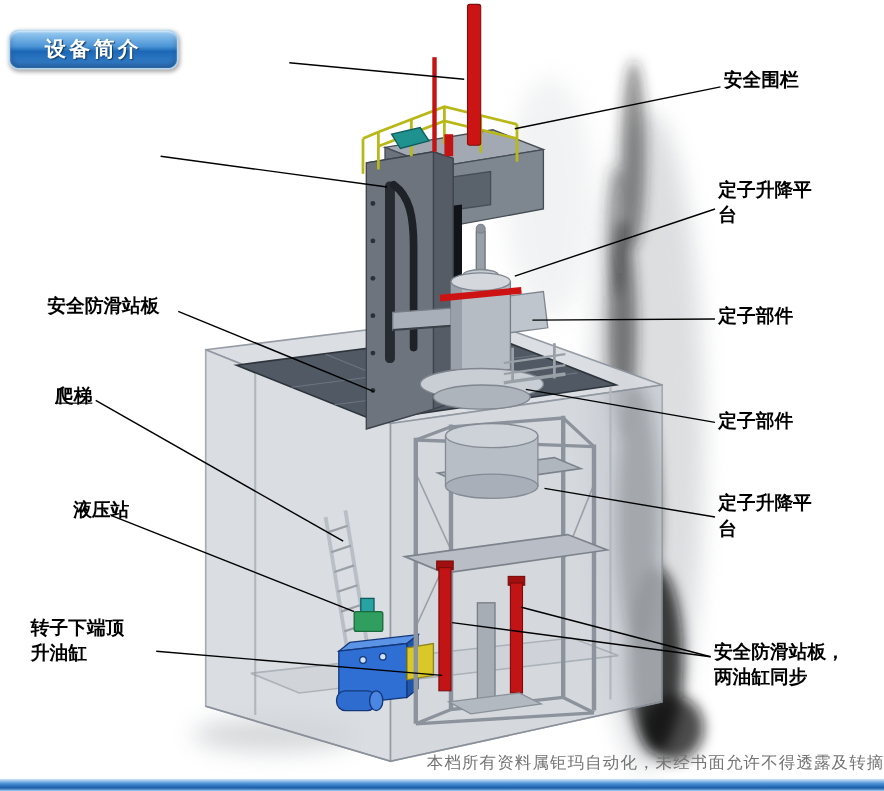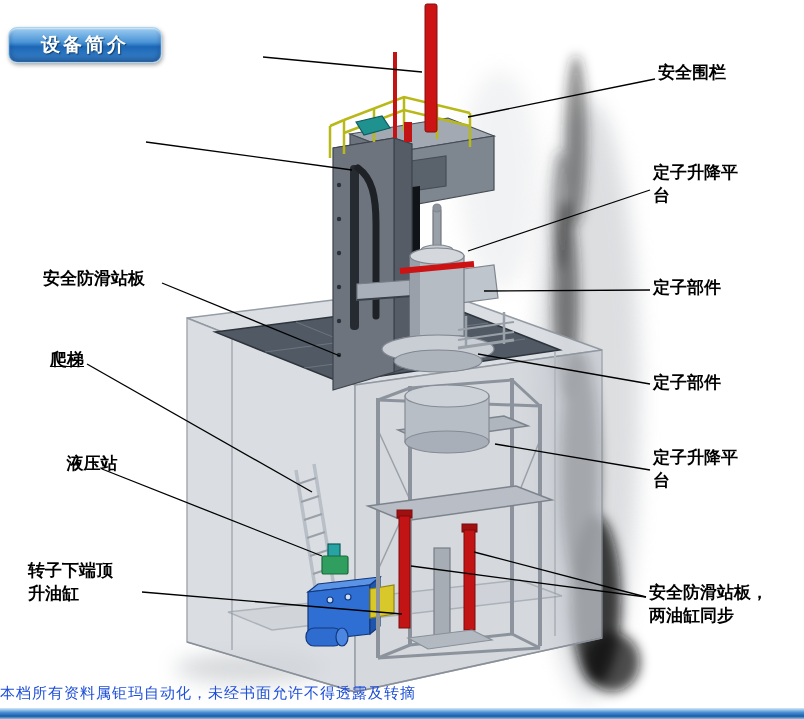--- a/index.html
+++ b/index.html
@@ -23,22 +23,22 @@
   .lbl4{left:653px;top:161px;width:95px;}
   .lbl5{left:28px;top:267px;width:150px;margin-left:15px;}
   .lbl6{left:653px;top:276px;width:120px;}
   .lbl7{left:50px;top:348px;width:80px;text-decoration:underline;}
   .lbl8{left:653px;top:371px;width:120px;}
   .lbl9{left:42px;top:452px;width:100px;text-align:center;}
   .lbl10{left:653px;top:446px;width:95px;}
   .lbl11{left:28px;top:559px;width:95px;}
   .lbl12{left:649px;top:581px;width:132px;}
   .footer{
-    position:absolute;left:0;right:0;top:684px;text-align:left;
-    font-size:15px;color:#1d4ed8;font-weight:500;letter-spacing:1px;
+    position:absolute;left:0;right:0;top:684px;text-align:right;
+    font-size:15px;color:#737373;font-weight:500;letter-spacing:1px;
   }
   .bottom-bar{
     position:absolute;left:0;right:0;bottom:0;height:11px;
     background:linear-gradient(to bottom,#d7e9f8 0%,#4a90d4 40%,#1a5ca8 75%,#8fc0e8 100%);
   }
 </style>
 </head>
 <body>
 
 <div class="stage">

